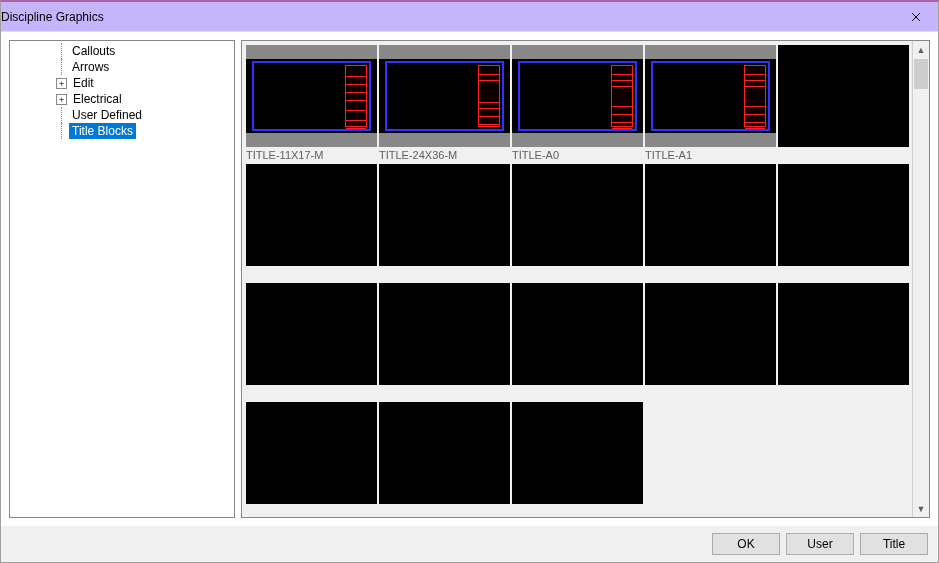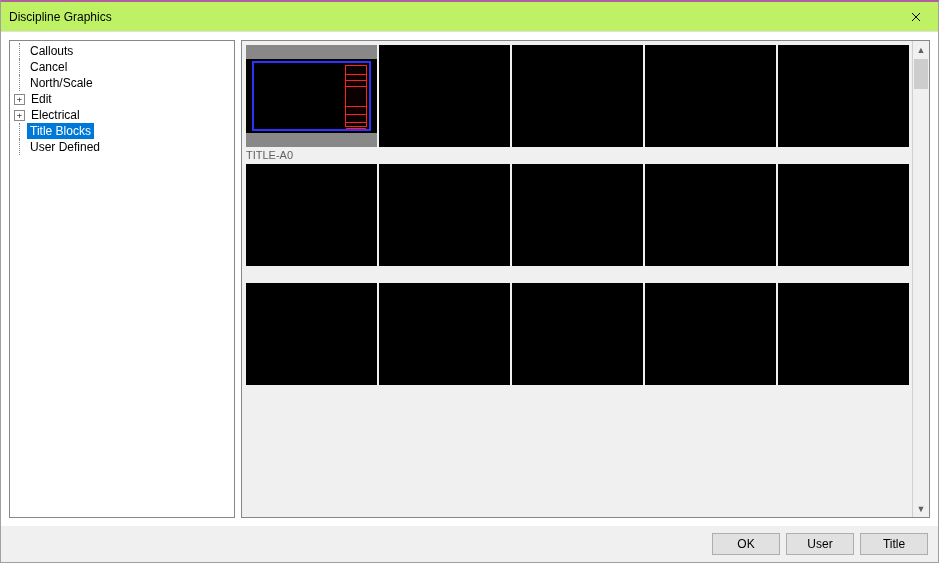--- a/index.html
+++ b/index.html
@@ -19,22 +19,21 @@
       border-top: 2px solid #b060a0;
       display: flex;
       flex-direction: column;
       background: #fff;
     }
     .titlebar {
       display: flex;
       justify-content: space-between;
       align-items: center;
       height: 30px;
-      padding-left: 8px;
-      background: #bef264;
+      background: #c4b5fd;
       border-bottom: 1px solid #e0e0e0;
     }
     .titlebar .title { font-size: 12px; }
     .close-btn {
       width: 45px;
       height: 29px;
       display: flex;
       align-items: center;
       justify-content: center;
       cursor: pointer;
@@ -56,20 +55,21 @@
       overflow: auto;
     }
     .tree-node {
       display: flex;
       align-items: center;
       height: 16px;
       line-height: 16px;
       padding-left: 4px;
       white-space: nowrap;
       cursor: pointer;
+      margin-left: 42px;
     }
     .tree-toggle {
       width: 11px; height: 11px;
       border: 1px solid #888;
       display: inline-flex;
       align-items: center;
       justify-content: center;
       font-size: 9px;
       line-height: 1;
       margin-right: 3px;
@@ -199,65 +199,114 @@
   </div>
 
   <div class="content">
     <div class="tree-panel" id="tree">
         <div class="tree-node">
           <span class="tree-dots"></span>
           <span class="tree-label">Callouts</span>
         </div>
         <div class="tree-node">
           <span class="tree-dots"></span>
-          <span class="tree-label">Cancel</span>
-        </div>
-        <div class="tree-node">
-          <span class="tree-dots"></span>
-          <span class="tree-label">North/Scale</span>
+          <span class="tree-label">Arrows</span>
         </div>
         <div class="tree-node">
           <span class="tree-toggle">+</span>
           <span class="tree-label">Edit</span>
         </div>
         <div class="tree-node">
           <span class="tree-toggle">+</span>
           <span class="tree-label">Electrical</span>
         </div>
         <div class="tree-node">
           <span class="tree-dots"></span>
+          <span class="tree-label">User Defined</span>
+        </div>
+        <div class="tree-node">
+          <span class="tree-dots"></span>
           <span class="tree-label selected">Title Blocks</span>
-        </div>
-        <div class="tree-node">
-          <span class="tree-dots"></span>
-          <span class="tree-label">User Defined</span>
         </div>
       </div>
 
     <div class="thumbs-panel">
       <div class="thumbs-grid" id="grid">
+          <div class="thumb-cell">
+            <div class="thumb-img">
+              <div class="tb-grey-top" style="top: 0px; height: 14px;"></div>
+              <div class="tb-grey-bot" style="bottom: 0px; height: 14px;"></div>
+              <div class="tb-frame" style="inset: 16px 6px;">
+                <div class="tb-strip" style="top: 2px; bottom: 2px; right: 2px; width: 22px;">
+                  <div class="tb-line" style="top: 10px; left: 0px; right: 0px;"></div>
+                  <div class="tb-line" style="top: 18px; left: 0px; right: 0px;"></div>
+                  <div class="tb-line" style="top: 26px; left: 0px; right: 0px;"></div>
+                  <div class="tb-line" style="top: 34px; left: 0px; right: 0px;"></div>
+                  <div class="tb-line" style="top: 44px; left: 0px; right: 0px;"></div>
+                  <div class="tb-line" style="top: 54px; left: 0px; right: 0px;"></div>
+                  <div class="tb-line" style="top: 62px; left: 0px; right: 0px;"></div>
+                </div>
+              </div>
+            </div>
+            <div class="thumb-label">TITLE-11X17-M</div>
+          </div>
+          <div class="thumb-cell">
+            <div class="thumb-img">
+              <div class="tb-grey-top" style="top: 0px; height: 14px;"></div>
+              <div class="tb-grey-bot" style="bottom: 0px; height: 14px;"></div>
+              <div class="tb-frame" style="inset: 16px 6px;">
+                <div class="tb-strip" style="top: 2px; bottom: 2px; right: 2px; width: 22px;">
+                  <div class="tb-line" style="top: 8px; left: 0px; right: 0px;"></div>
+                  <div class="tb-line" style="top: 14px; left: 0px; right: 0px;"></div>
+                  <div class="tb-line" style="top: 36px; left: 0px; right: 0px;"></div>
+                  <div class="tb-line" style="top: 42px; left: 0px; right: 0px;"></div>
+                  <div class="tb-line" style="top: 50px; left: 0px; right: 0px;"></div>
+                  <div class="tb-line" style="top: 58px; left: 0px; right: 0px;"></div>
+                </div>
+              </div>
+            </div>
+            <div class="thumb-label">TITLE-24X36-M</div>
+          </div>
           <div class="thumb-cell">
             <div class="thumb-img">
               <div class="tb-grey-top" style="top: 0px; height: 14px;"></div>
               <div class="tb-grey-bot" style="bottom: 0px; height: 14px;"></div>
               <div class="tb-frame" style="inset: 16px 6px;">
                 <div class="tb-strip" style="top: 2px; bottom: 2px; right: 2px; width: 22px;">
                   <div class="tb-line" style="top: 8px; left: 0px; right: 0px;"></div>
                   <div class="tb-line" style="top: 14px; left: 0px; right: 0px;"></div>
                   <div class="tb-line" style="top: 20px; left: 0px; right: 0px;"></div>
                   <div class="tb-line" style="top: 40px; left: 0px; right: 0px;"></div>
                   <div class="tb-line" style="top: 48px; left: 0px; right: 0px;"></div>
                   <div class="tb-line" style="top: 56px; left: 0px; right: 0px;"></div>
                   <div class="tb-line" style="top: 62px; left: 0px; right: 0px;"></div>
                 </div>
               </div>
             </div>
             <div class="thumb-label">TITLE-A0</div>
           </div>
           <div class="thumb-cell">
+            <div class="thumb-img">
+              <div class="tb-grey-top" style="top: 0px; height: 14px;"></div>
+              <div class="tb-grey-bot" style="bottom: 0px; height: 14px;"></div>
+              <div class="tb-frame" style="inset: 16px 6px;">
+                <div class="tb-strip" style="top: 2px; bottom: 2px; right: 2px; width: 22px;">
+                  <div class="tb-line" style="top: 8px; left: 0px; right: 0px;"></div>
+                  <div class="tb-line" style="top: 14px; left: 0px; right: 0px;"></div>
+                  <div class="tb-line" style="top: 20px; left: 0px; right: 0px;"></div>
+                  <div class="tb-line" style="top: 40px; left: 0px; right: 0px;"></div>
+                  <div class="tb-line" style="top: 48px; left: 0px; right: 0px;"></div>
+                  <div class="tb-line" style="top: 56px; left: 0px; right: 0px;"></div>
+                  <div class="tb-line" style="top: 62px; left: 0px; right: 0px;"></div>
+                </div>
+              </div>
+            </div>
+            <div class="thumb-label">TITLE-A1</div>
+          </div>
+          <div class="thumb-cell">
             <div class="thumb-img"></div>
             <div class="thumb-label"></div>
           </div>
           <div class="thumb-cell">
             <div class="thumb-img"></div>
             <div class="thumb-label"></div>
           </div>
           <div class="thumb-cell">
             <div class="thumb-img"></div>
             <div class="thumb-label"></div>

